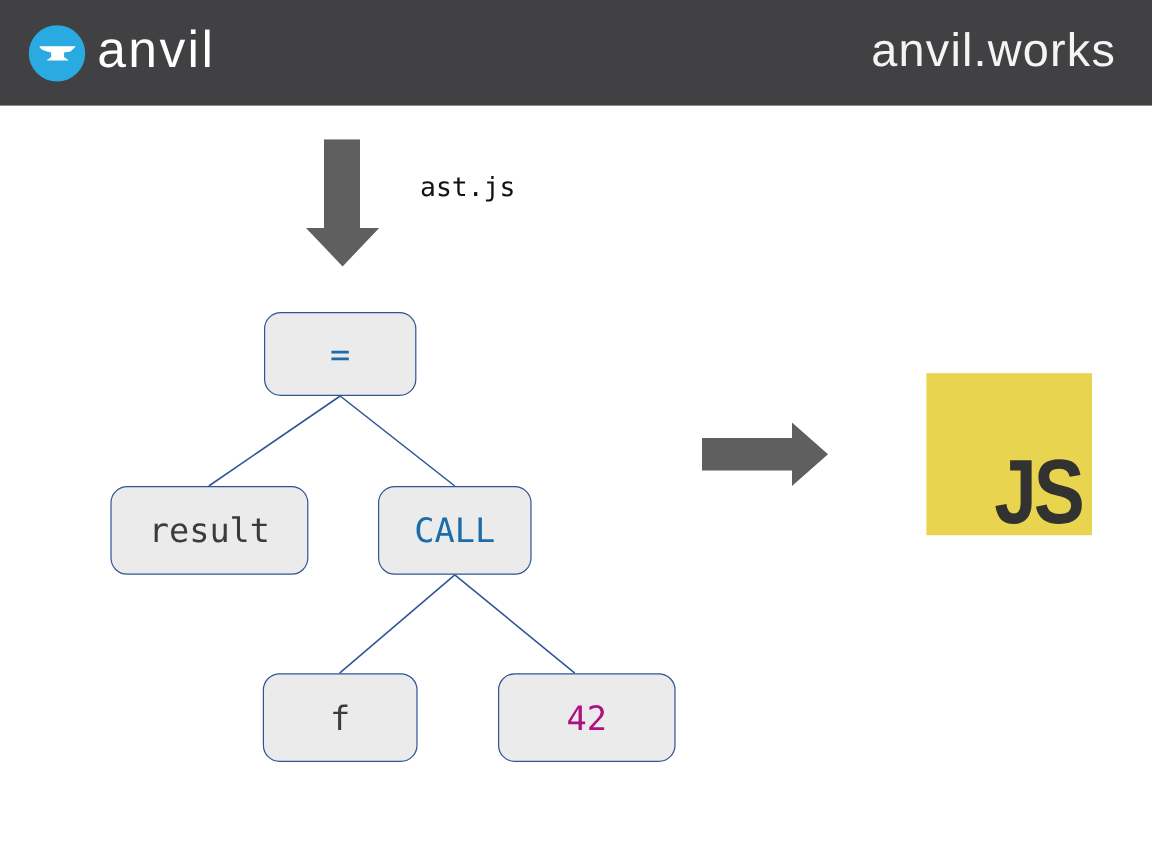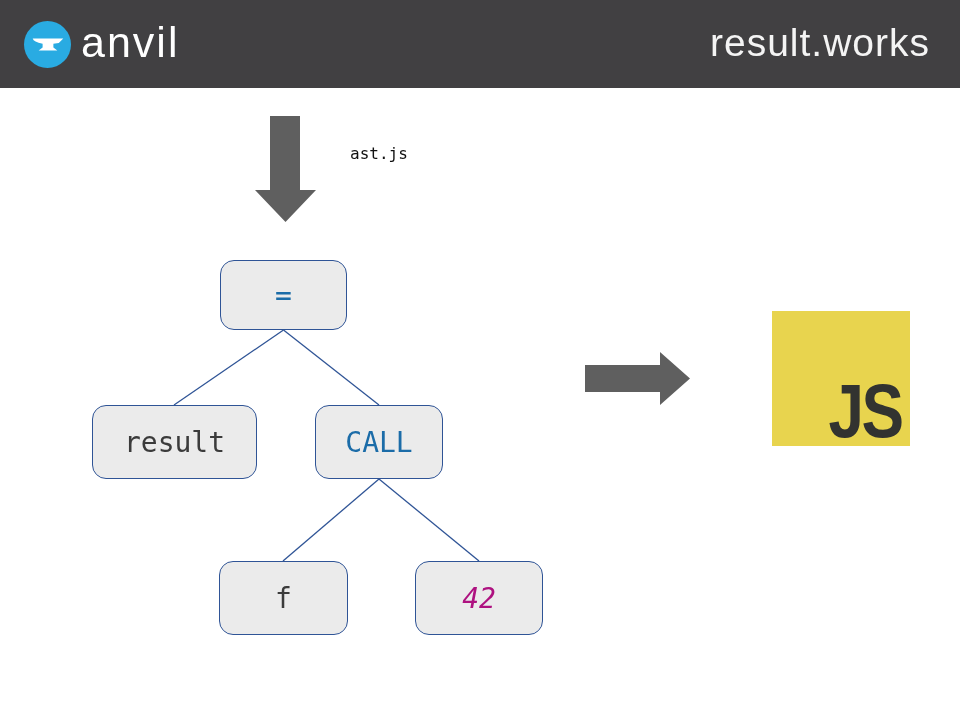--- a/index.html
+++ b/index.html
@@ -26,38 +26,38 @@
   .site-word{
     position:absolute;right:30px;top:50%;transform:translateY(-54%);
     color:#f4f4f4;font-size:39px;font-weight:300;letter-spacing:1px;line-height:1;
   }
   
   .down-arrow{position:absolute;left:255px;top:116px;}
   .right-arrow{position:absolute;left:585px;top:352px;}
   
   .code-label{
     position:absolute;font-family:"DejaVu Sans Mono","Liberation Mono",monospace;
-    font-size:16px;color:#111111;line-height:1.2;white-space:nowrap;
+    font-size:22px;color:#111111;line-height:1.2;white-space:nowrap;
   }
   .ast-label{left:350px;top:144px;}
   .compile-label{left:567px;top:432px;}
   
   .edges{position:absolute;left:0;top:0;width:960px;height:720px;pointer-events:none;}
   .node{
     position:absolute;box-sizing:border-box;
     background:#ebebeb;border:1.6px solid #2f5496;border-radius:14px;
     display:flex;align-items:center;justify-content:center;
     font-family:"DejaVu Sans Mono","Liberation Mono",monospace;font-size:28px;
     z-index:2;
   }
   .node-assign {left:220px;top:260px;width:127px;height:70px;color:#1b6ca8;}
   .node-result {left:92px; top:405px;width:165px;height:74px;color:#3b3b3b;}
   .node-call   {left:315px;top:405px;width:128px;height:74px;color:#1b6ca8;}
   .node-f      {left:219px;top:561px;width:129px;height:74px;color:#3b3b3b;}
-  .node-num42  {left:415px;top:561px;width:128px;height:74px;color:#ae1280;font-style:italic;}
+  .node-num42  {left:415px;top:561px;width:148px;height:74px;color:#ae1280;}
   
   .js-badge{
     position:absolute;left:762px;top:311px;width:138px;height:135px;
     background:#e8d44e;display:flex;align-items:flex-end;justify-content:flex-end;
     overflow:hidden;
     margin-left:10px;
   }
   .js-badge span{
     font-family:"Liberation Sans",sans-serif;font-weight:bold;
     font-size:76px;line-height:0.78;color:#323330;letter-spacing:-3px;
@@ -72,21 +72,21 @@
 
   <div class="header">
     <div class="logo-group">
       <div class="logo-circle">
         <svg viewBox="0 0 24 24">
           <path fill="#ffffff" d="M1.2 8.2 Q1.8 10.8 8.2 11.8 L8.2 14.4 L5.4 16.6 L18.6 16.6 L15.8 14.4 L15.8 11.8 L19.6 11.3 L22.8 8.2 Z"></path>
         </svg>
       </div>
       <div class="logo-word">anvil</div>
     </div>
-    <div class="site-word">result.works</div>
+    <div class="site-word">anvil.works</div>
   </div>
 
   <svg class="edges">
     <line x1="283.5" y1="330" x2="174" y2="405" stroke="#2f5496" stroke-width="1.3"></line>
     <line x1="283.5" y1="330" x2="379" y2="405" stroke="#2f5496" stroke-width="1.3"></line>
     <line x1="379" y1="479" x2="283" y2="561" stroke="#2f5496" stroke-width="1.3"></line>
     <line x1="379" y1="479" x2="479" y2="561" stroke="#2f5496" stroke-width="1.3"></line>
   </svg>
 
   <svg class="down-arrow" width="61" height="106">

